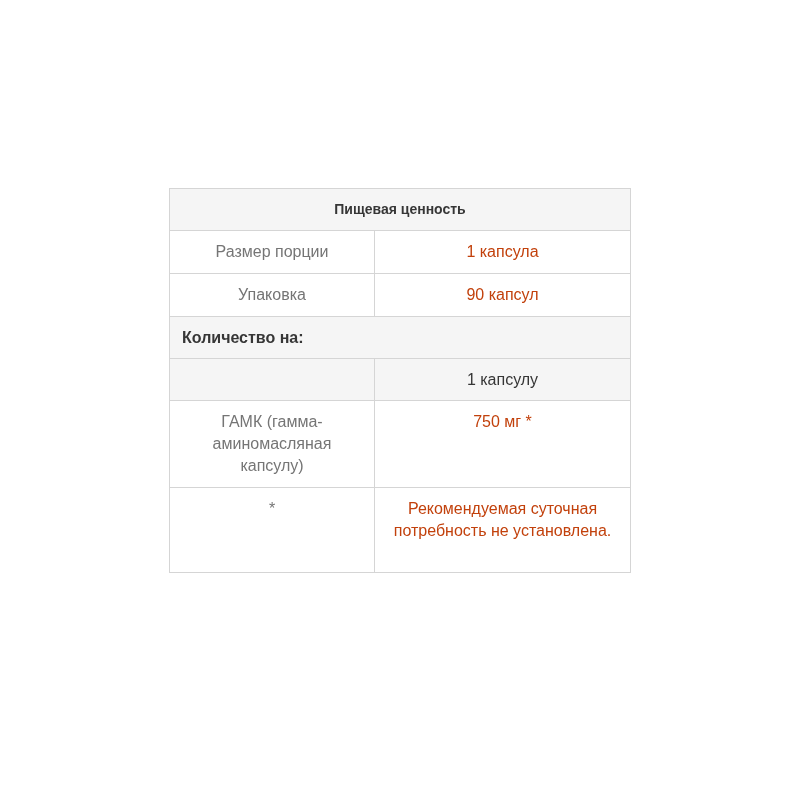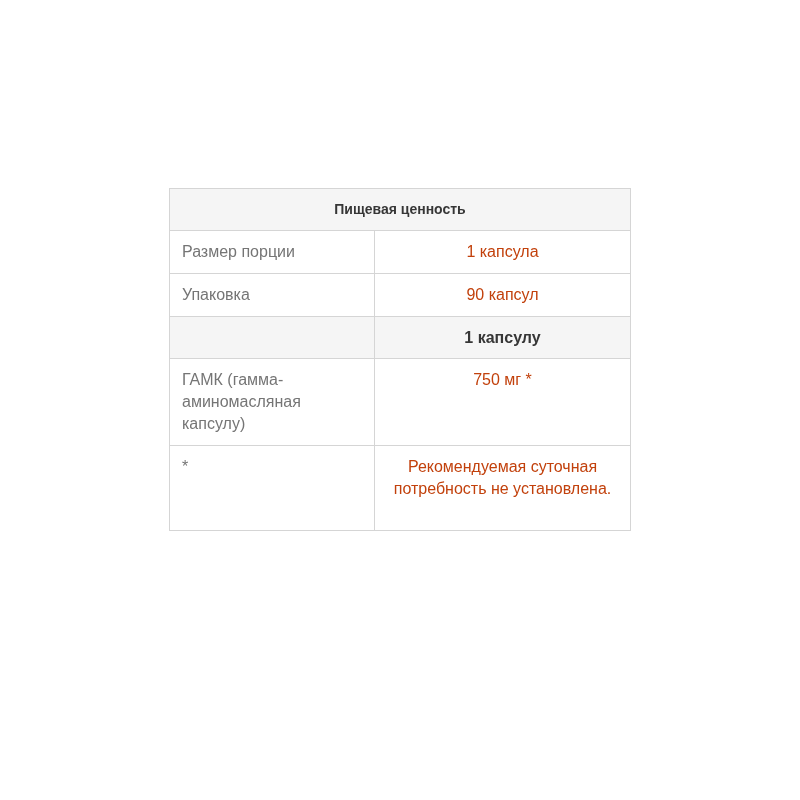--- a/index.html
+++ b/index.html
@@ -35,42 +35,42 @@
   }
   tr.title-row th {
     background: #f5f5f5;
     color: #363636;
     font-weight: bold;
     font-size: 14px;
     line-height: 21px;
     text-align: center;
   }
   td.label-cell {
-    text-align: left;
+    text-align: center;
     color: #757575;
     font-weight: normal;
   }
   td.value-cell {
     text-align: center;
     color: #c2410c;
     font-weight: normal;
   }
   tr.section-row th {
     background: #f5f5f5;
     color: #363636;
     font-weight: bold;
     text-align: left;
     line-height: 21px;
   }
   tr.colhead-row th {
     background: #f5f5f5;
   }
   tr.colhead-row th.colhead-value {
     color: #363636;
-    font-weight: bold;
+    font-weight: normal;
     text-align: center;
     line-height: 21px;
   }
   tr.nutrient-row td,
   tr.footnote-row td {
     height: 64px;
   }
 </style>
 </head>
 <body>
@@ -91,20 +91,23 @@
       <td class="label-cell">Размер порции</td>
       <td class="value-cell">1 капсула</td>
     </tr>
 
 
     <tr>
       <td class="label-cell">Упаковка</td>
       <td class="value-cell">90 капсул</td>
     </tr>
 
+    <tr class="section-row">
+      <th colspan="2">Количество на:</th>
+    </tr>
 
     <tr class="colhead-row">
       <th class="colhead-empty"></th>
       <th class="colhead-value">1 капсулу</th>
     </tr>
 
     <tr class="nutrient-row">
       <td class="label-cell">ГАМК (гамма-аминомасляная капсулу)</td>
       <td class="value-cell">750 мг *</td>
     </tr>

